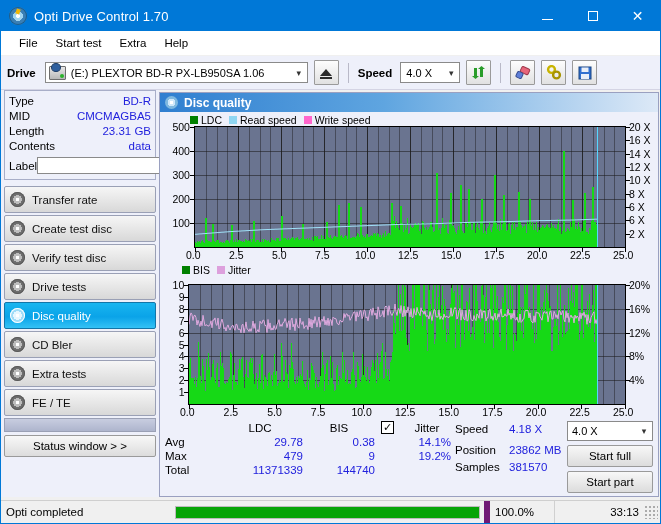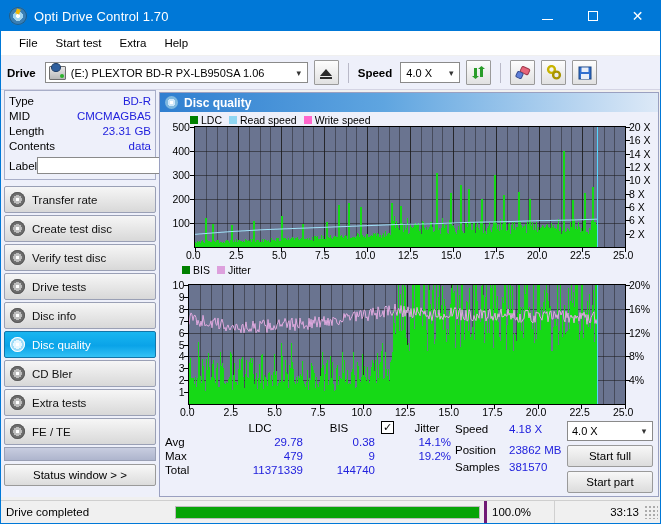--- a/index.html
+++ b/index.html
@@ -196,21 +196,21 @@
   
   .statusbar{
     position:absolute;left:0;right:0;bottom:0;height:22px;display:flex;align-items:center;
     background:#f0f0f0;border-top:1px solid #cfcfcf;font-size:11.5px;
   }
   .sb-cell{padding:0 5px;display:flex;align-items:center;height:100%;box-sizing:border-box;}
   .sb-msg{width:170px;}
   .sb-prog{flex:1;padding:0 4px;}
   .progress{height:13px;width:100%;background:#e8e8e8;border:1px solid #bcbcbc;box-sizing:border-box;}
   .progress > b{display:block;height:100%;background:#06a406;}
-  .sb-pct{width:70px;border-left:3px solid #701a75;}
+  .sb-pct{width:70px;border-left:6px solid #701a75;}
   .sb-time{width:90px;border-left:1px solid #d0d0d0;justify-content:flex-end;}
   .grip{width:14px;height:14px;margin-left:auto;margin-right:2px;
     background-image:radial-gradient(#9a9a9a 1px, transparent 1px);
     background-size:4px 4px;opacity:.8;}
 </style>
 </head>
 <body>
 
 <div class="app">
 
@@ -323,24 +323,20 @@
           <span class="nav-ico"></span>
           <span>Create test disc</span>
         </div>
         <div class="navitem">
           <span class="nav-ico"></span>
           <span>Verify test disc</span>
         </div>
         <div class="navitem">
           <span class="nav-ico"></span>
           <span>Drive tests</span>
-        </div>
-        <div class="navitem">
-          <span class="nav-ico"></span>
-          <span>Disc info</span>
         </div>
         <div class="navitem sel">
           <span class="nav-ico"></span>
           <span>Disc quality</span>
         </div>
         <div class="navitem">
           <span class="nav-ico"></span>
           <span>CD Bler</span>
         </div>
         <div class="navitem">
@@ -1490,21 +1486,21 @@
             </div>
             <div class="actbtn">Start full</div>
             <div class="actbtn">Start part</div>
           </div>
         </div>
       </div>
     </div>
   </div>
 
   <div class="statusbar">
-    <div class="sb-cell sb-msg">Drive completed</div>
+    <div class="sb-cell sb-msg">Opti completed</div>
     <div class="sb-cell sb-prog">
       <div class="progress">
           <b id="prog-fill" style="width: 100%;"></b>
         </div>
     </div>
     <div class="sb-cell sb-pct">100.0%</div>
     <div class="sb-cell sb-time">33:13</div>
     <div class="grip"></div>
   </div>
 

